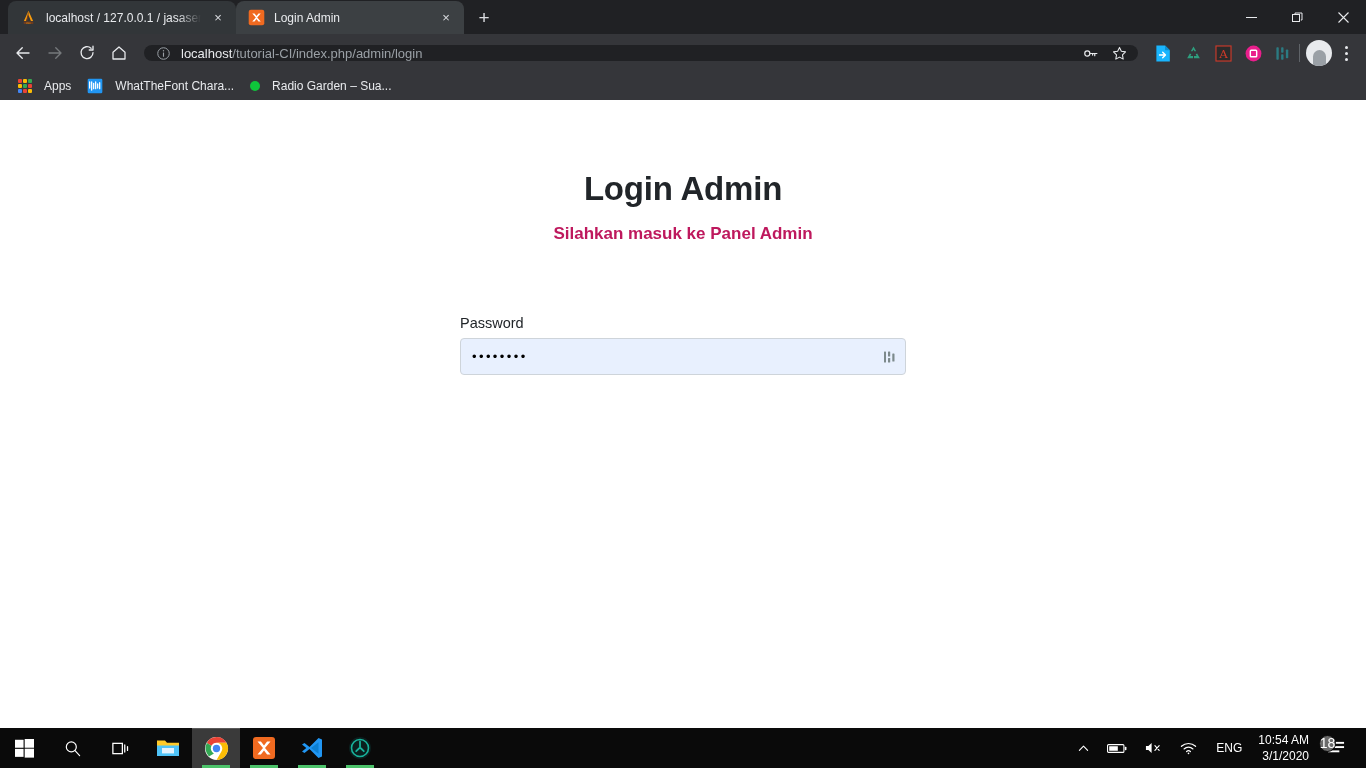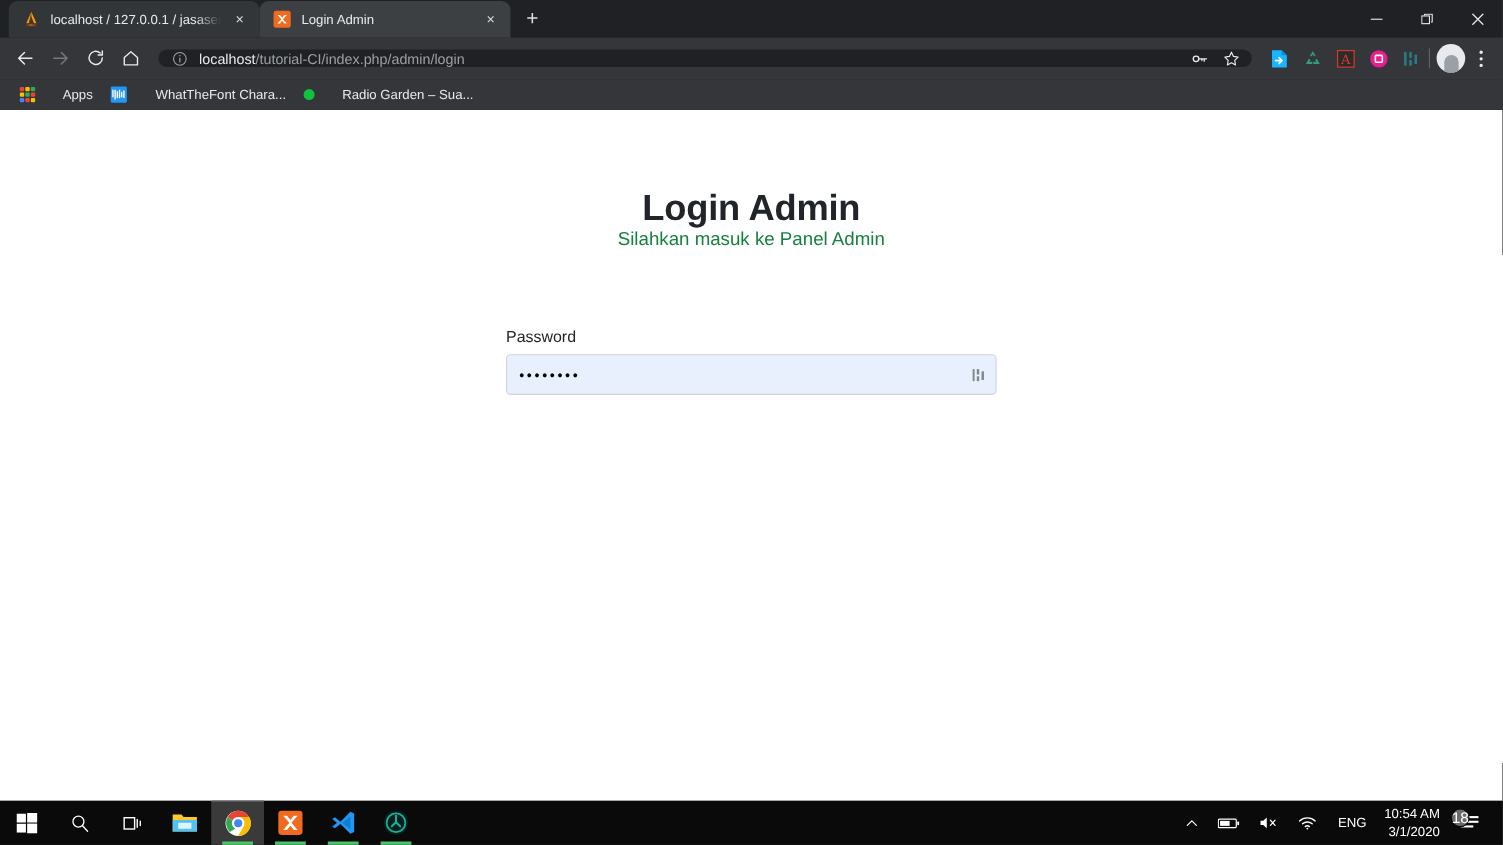--- a/index.html
+++ b/index.html
@@ -89,41 +89,41 @@
     width: 24px; height: 26px; display: flex; flex-direction: column;
     align-items: center; justify-content: center; gap: 3px; flex: 0 0 auto;
   }
   .kebab span { width: 3px; height: 3px; border-radius: 50%; background: #e8eaed; display: block; }
 
   
   .bookmarks {
     height: 28px; background: #35363a;
     display: flex; align-items: center; padding: 0 10px; gap: 0;
   }
-  .bm { display: flex; align-items: center; gap: 25px; padding: 3px 8px; border-radius: 4px; }
+  .bm { display: flex; align-items: center; gap: 12px; padding: 3px 8px; border-radius: 4px; }
   .bm-label { font-size: 12px; color: #e8eaed; white-space: nowrap; }
   .apps-grid {
     width: 14px; height: 14px; display: grid;
     grid-template-columns: repeat(3, 1fr); grid-template-rows: repeat(3, 1fr); gap: 1.5px;
   }
   .apps-grid i { display: block; border-radius: 1px; }
   .bm-fav { width: 16px; height: 16px; display: block; flex: 0 0 16px; }
   .dot-fav { width: 10px; height: 10px; border-radius: 50%; background: #0fc43b; display: block; }
 
   
   .viewport {
     position: absolute; left: 0; top: 100px;
     width: 1366px; height: 628px; background: #ffffff; overflow: hidden;
   }
   .page-head { text-align: center; padding-top: 70px; }
   .page-title {
     font-size: 33px; font-weight: bold; color: #212529;
     letter-spacing: -0.2px;
   }
-  .page-sub { font-size: 17px; color: #15803d; margin-top: 0; }
+  .page-sub { font-size: 17px; color: #be185d; margin-top: 16px; font-weight: bold; }
 
   .form-wrap { width: 446px; margin: 71px auto 0 auto; }
   .fgroup { margin-bottom: 0; }
   .flabel {
     display: block; font-size: 14.5px; color: #212529;
     margin-bottom: 7px;
   }
   .finput {
     width: 446px; height: 37px; border: 1px solid #ced4da; border-radius: 4px;
     background: #e8f0fe; display: flex; align-items: center;

